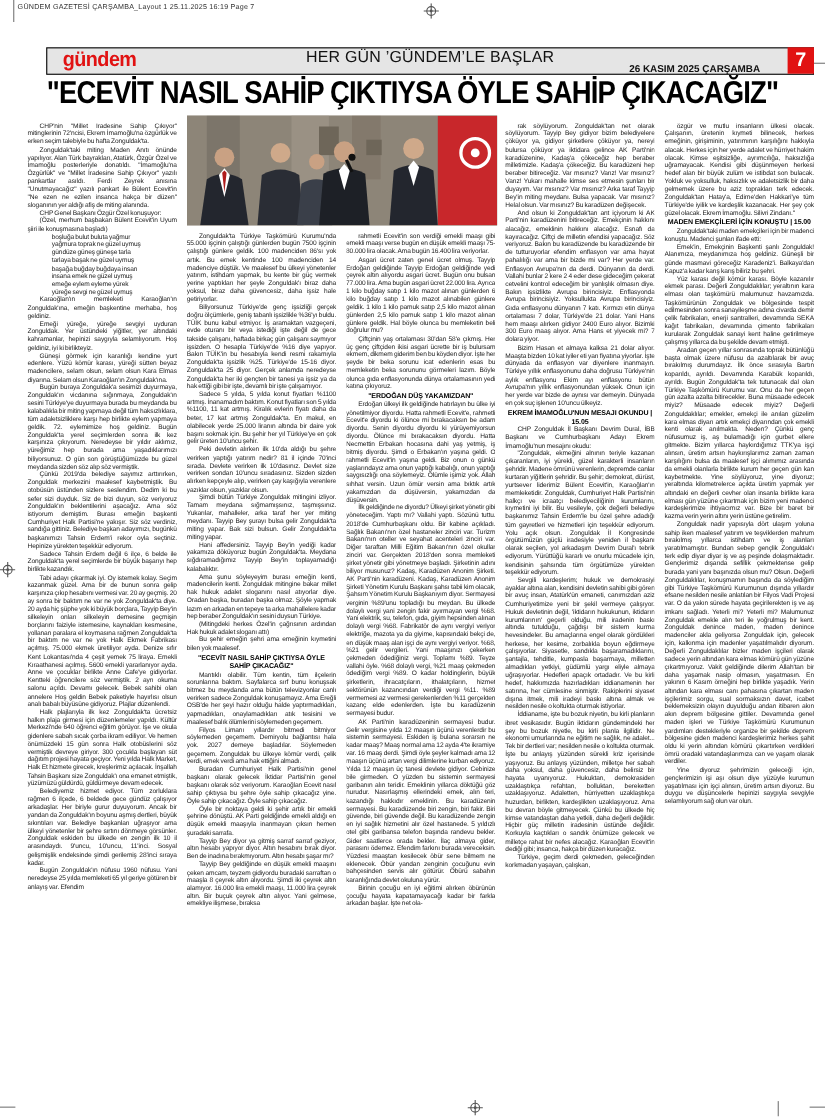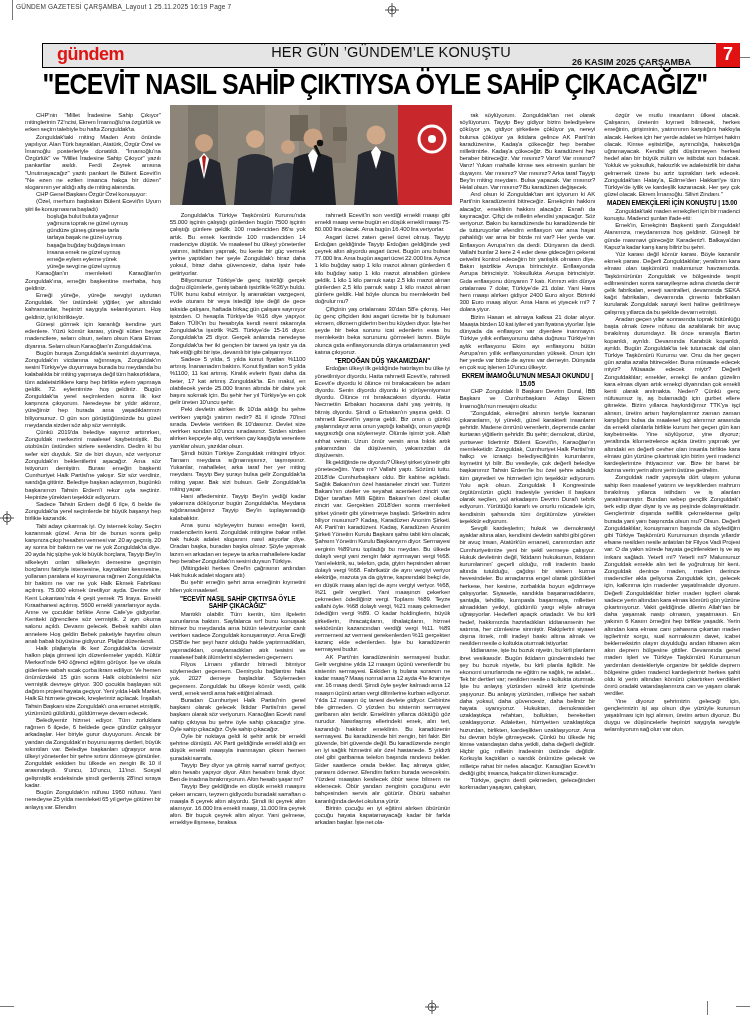--- a/index.html
+++ b/index.html
@@ -72,21 +72,21 @@
       <circle cx="7" cy="7" r="1.3" fill="#555"></circle>
     </svg>
 </div>
 <div class="trim" style="right:0;top:57px;width:14px;height:1px;"></div>
 <div class="trim" style="left:0;bottom:8px;width:14px;height:1px;"></div>
 <div class="trim" style="right:0;bottom:8px;width:14px;height:1px;"></div>
 <div class="trim" style="right:42px;bottom:0;width:1px;height:14px;"></div>
 
 <div class="masthead">
   <span class="logo" style="color: rgb(225, 18, 18);">gündem</span>
-  <span class="slogan"><span>HER GÜN </span><b>’GÜNDEM’</b><span>LE KONUŞTU</span></span>
+  <span class="slogan"><span>HER GÜN </span><b>’GÜNDEM’</b><span>LE BAŞLAR</span></span>
   <span class="date">26 KASIM 2025 ÇARŞAMBA</span>
   <span class="pagebox" style="background: rgb(225, 18, 18);">7</span>
 </div>
 
 <div class="headline">"ECEVİT NASIL SAHİP ÇIKTIYSA ÖYLE SAHİP ÇIKACAĞIZ"</div>
 
 <div class="photo">
   <svg width="282" height="100" viewBox="0 0 282 100">
 
     <rect x="0" y="0" width="282" height="100" fill="#8d8578"></rect>

